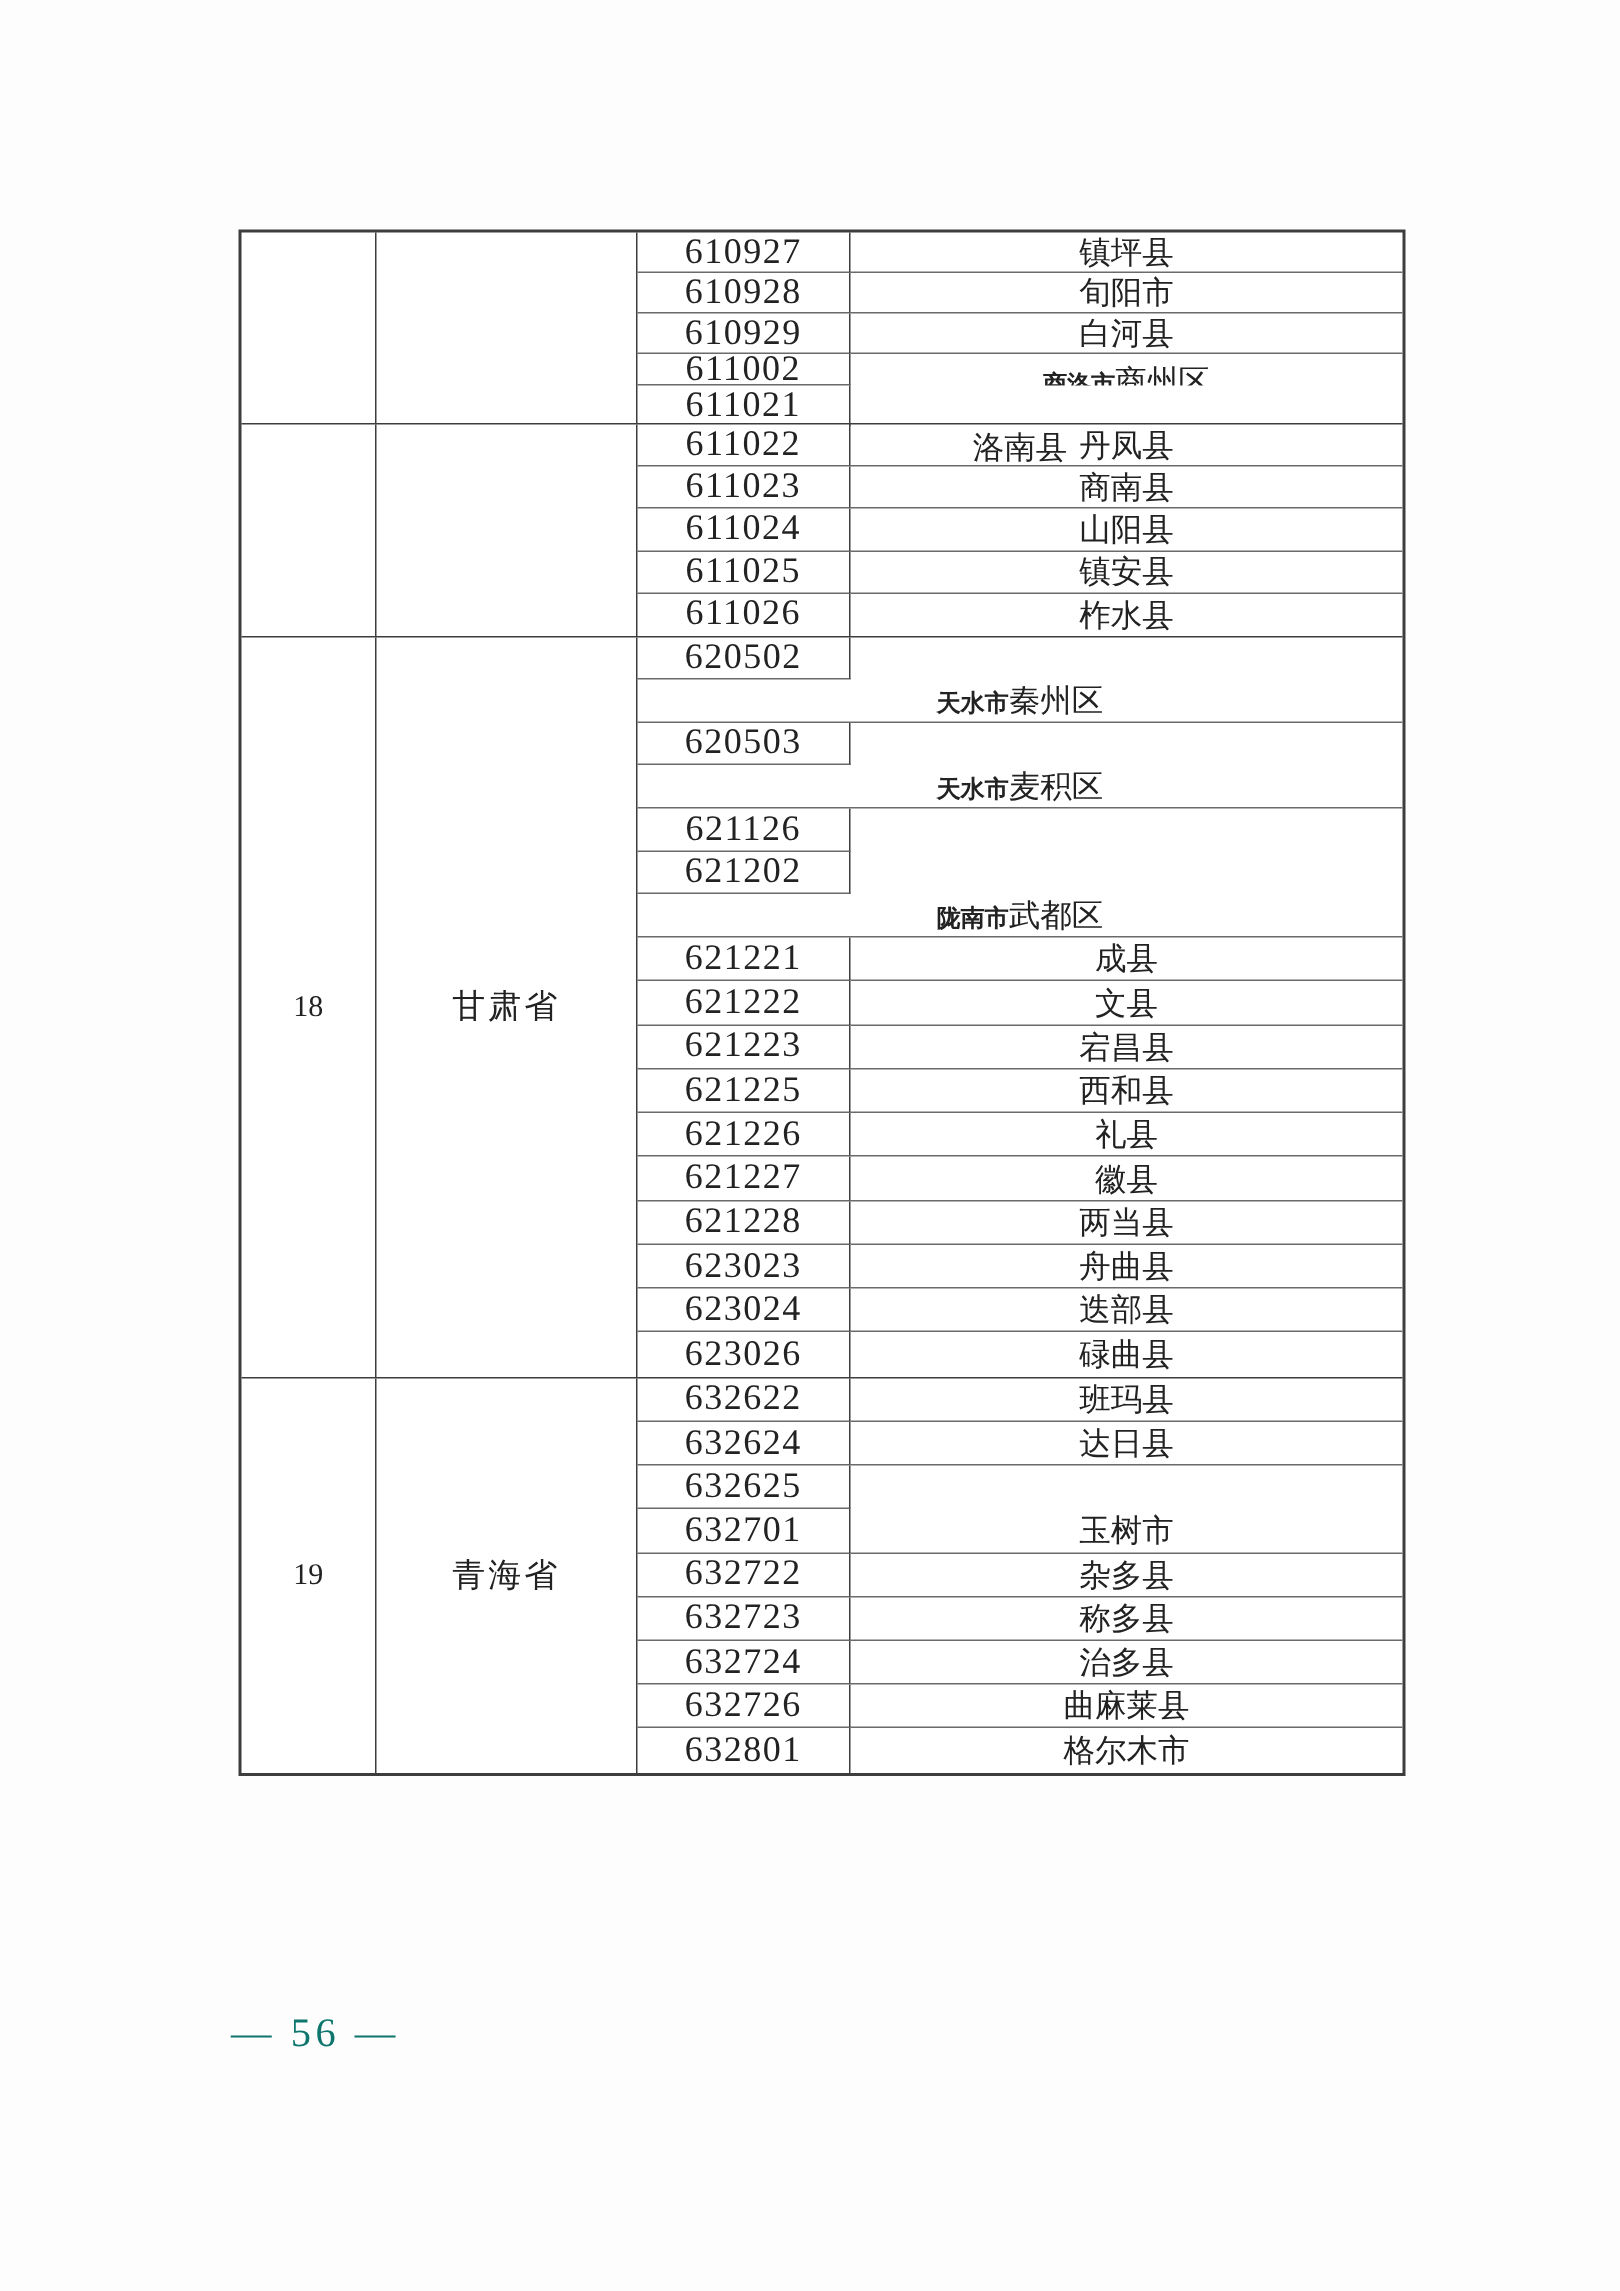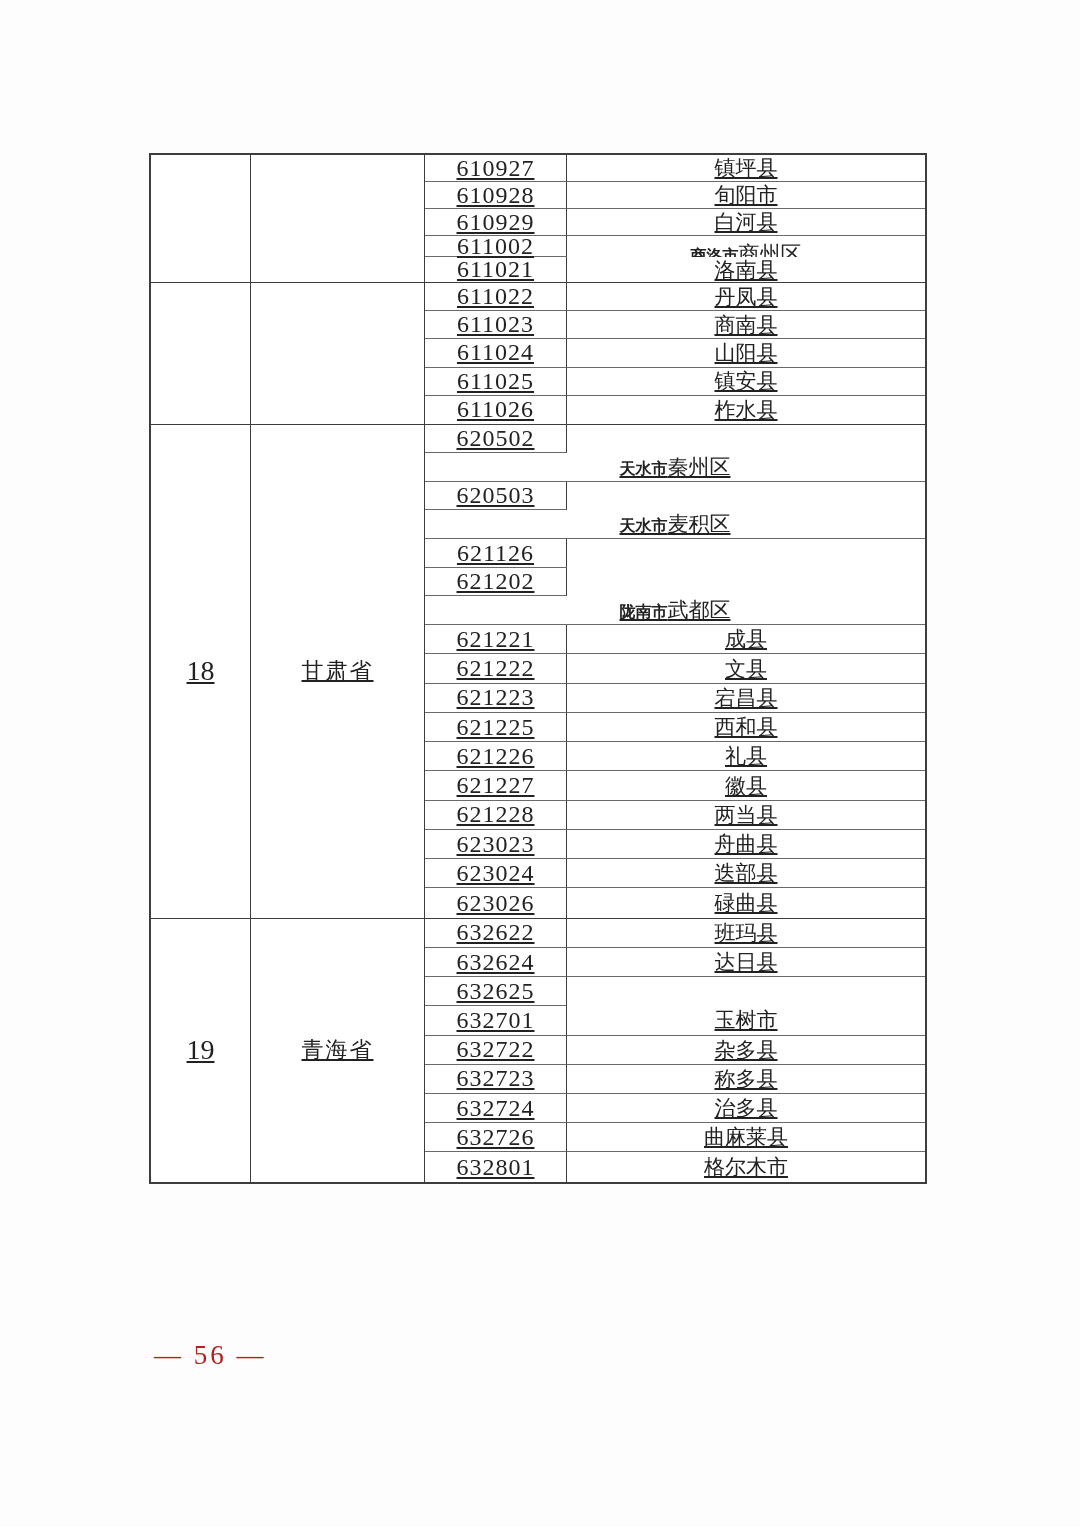--- a/index.html
+++ b/index.html
@@ -15,34 +15,33 @@
     font-family:"Liberation Serif","DejaVu Serif",serif;
     color:var(--ink);
     position:relative;
     overflow:hidden;
   }
   .page{position:absolute;inset:0;background:var(--paper);}
 
   
   .doc-table{
     position:absolute;
-    left:149px;
+    left:159px;
     top:153px;
     width:778px;
     border:2px solid var(--line-strong);
     background:#fff;
-    text-decoration:underline;
   }
   .sec{display:flex;}
   .sec:not(:last-child){border-bottom:1px solid var(--line-strong);}
   .cell-num{
-    width:100px;
+    width:90px;
     border-right:1px solid var(--line-strong);
     display:flex;align-items:center;justify-content:center;
-    font-size:28px;
+    font-size:20px;
   }
   .cell-prov{
     width:174px;
     border-right:1px solid var(--line-strong);
     display:flex;align-items:center;justify-content:center;
     font-size:22px;
     letter-spacing:2px;
   }
   .rows{flex:1;display:flex;flex-direction:column;}
   .row{display:flex;}
@@ -59,41 +58,41 @@
     font-size:21px;
     position:relative;
   }
   .cell-name .city{font-weight:700;font-size:16px;}
   .row:not(:last-child) .cell-code,
   .row:not(:last-child) .cell-name{border-bottom:1px solid var(--line-row);}
 
   
   .s0 .row{height:27px;}
   .s0 .row.clip{height:21px;}
-  .s0 .row:last-child{height:25px;}
+  .s0 .row:last-child{height:25px;flex-direction:column;}
   .s1 .row{height:28.2px;}
   .s2 .row{height:29.25px;}
   .s2 .row.tall{height:57px;flex-direction:column;}
   .s3 .row{height:29.22px;}
 
   
   .row.clip .cell-name{overflow:hidden;border-bottom:none !important;}
   .row.clip .cell-name .clipwrap{
     position:absolute;left:0;right:0;top:7px;
     text-align:center;line-height:22px;white-space:nowrap;
   }
 
   
   .page-number{
     position:absolute;
     left:154px;
     top:1340px;
     font-size:27px;
     letter-spacing:3px;
-    color:#b91c1c;
+    color:#0f766e;
     white-space:nowrap;
   }
 </style>
 </head>
 <body>
 
 <div class="page">
   <div class="doc-table" id="doc-table">
       <div class="sec s0">
         <div class="cell-num"></div>

